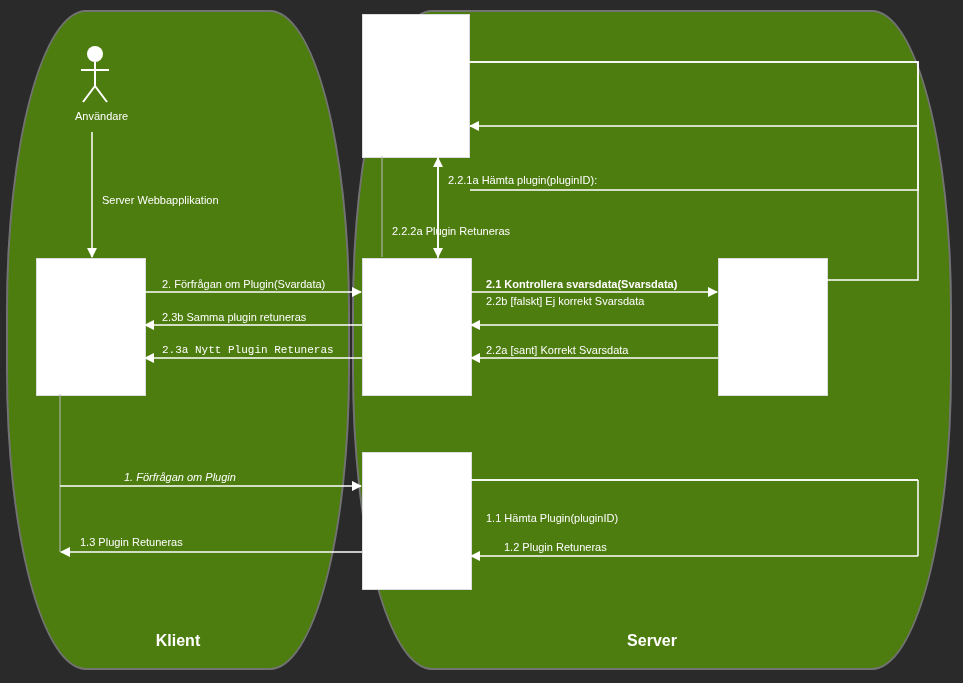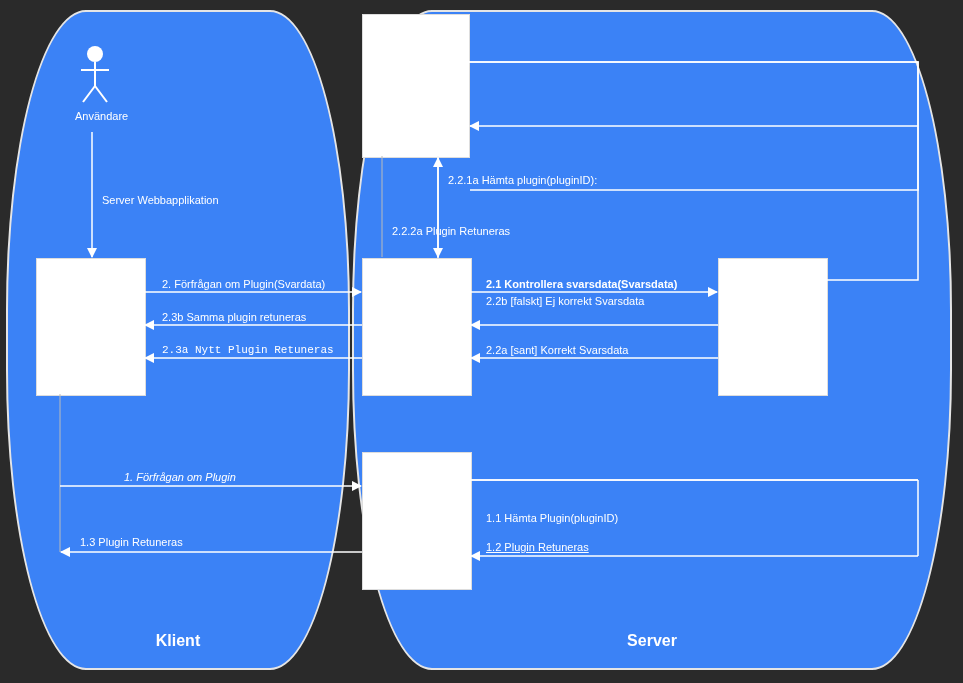--- a/index.html
+++ b/index.html
@@ -12,23 +12,23 @@
   }
   .canvas {
     position: relative;
     width: 963px;
     height: 683px;
     background: #2a2a2a;
   }
   
   .panel {
     position: absolute;
-    border: 2px solid #e5e5e5;
+    border: 2px solid #737373;
     border-radius: 80px / 300px;
-    background: #3b82f6;
+    background: #4d7c0f;
   }
   .panel-client {
     left: 6px;
     top: 10px;
     width: 340px;
     height: 656px;
   }
   .panel-server {
     left: 352px;
     top: 10px;
@@ -132,21 +132,21 @@
   <div class="label" style="left:486px; top:278px;font-weight:bold;">2.1 Kontrollera svarsdata(Svarsdata)</div>
   <div class="label" style="left:486px; top:295px;">2.2b [falskt]  Ej korrekt Svarsdata</div>
   <div class="label" style="left:486px; top:344px;">2.2a [sant]  Korrekt Svarsdata</div>
 
   <div class="label" style="left:448px; top:174px;">2.2.1a Hämta plugin(pluginID):</div>
   <div class="label" style="left:392px; top:225px;">2.2.2a Plugin Retuneras</div>
 
   <div class="label" style="left:124px; top:471px;font-style:italic;">1. Förfrågan om Plugin</div>
   <div class="label" style="left:486px; top:465px;margin-top:47px;">1.1 Hämta Plugin(pluginID)</div>
   <div class="label" style="left:80px; top:536px;">1.3 Plugin Retuneras</div>
-  <div class="label" style="left:486px; top:541px;text-decoration:underline;">1.2 Plugin Retuneras</div>
+  <div class="label" style="left:504px; top:541px;">1.2 Plugin Retuneras</div>
 
   <svg class="overlay">
     <defs>
       <marker id="arrow" viewBox="0 0 10 10" refX="9" refY="5" markerWidth="7" markerHeight="7" orient="auto-start-reverse">
         <path d="M 0 0 L 10 5 L 0 10 z" fill="#fff"></path>
       </marker>
     </defs>
 
     <line x1="92" y1="132" x2="92" y2="257" stroke="#fff" stroke-width="1.5" marker-end="url(#arrow)"></line>
 

